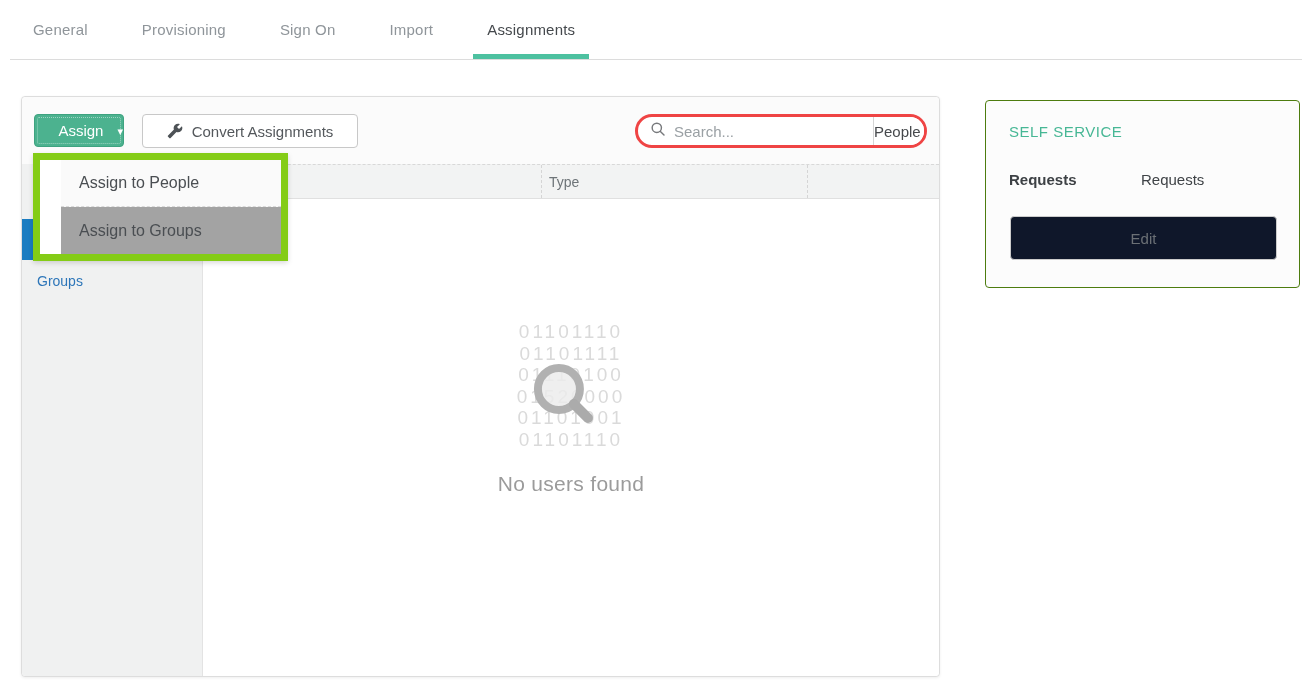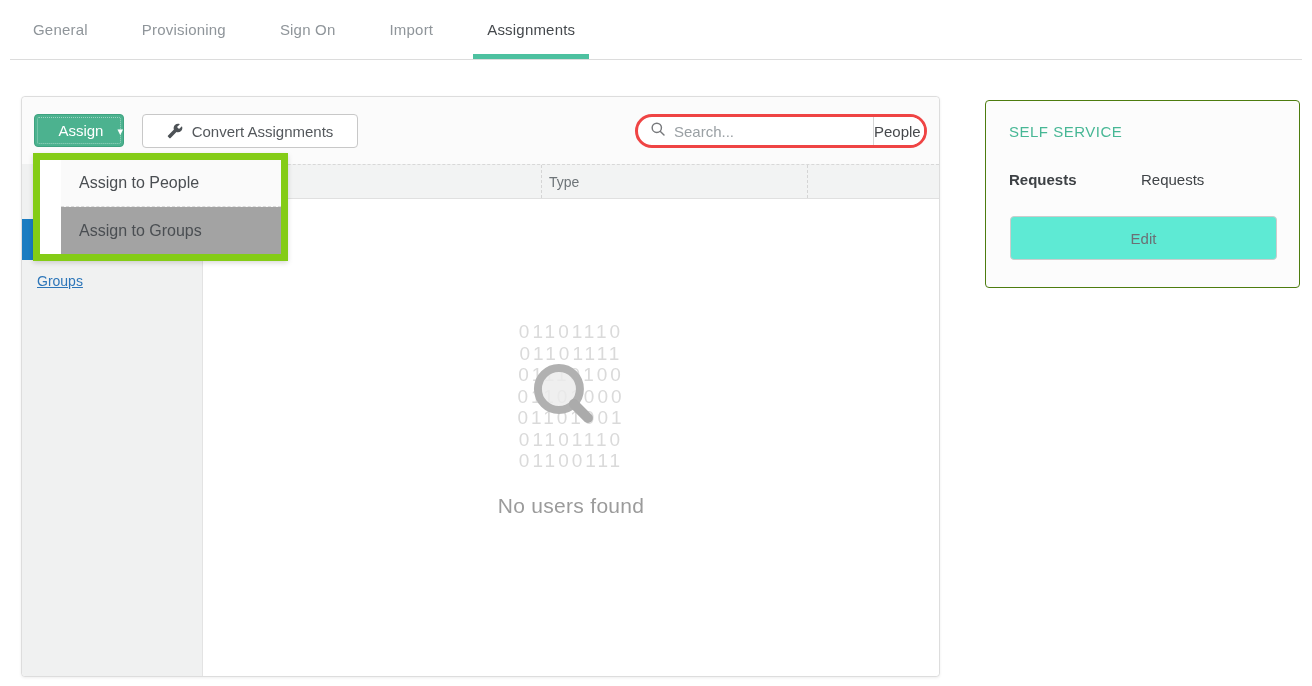--- a/index.html
+++ b/index.html
@@ -59,21 +59,21 @@
          border-top:1px dashed #d8d8d8;border-bottom:1px solid #e0e0e0;}
   .th-type{position:absolute;left:346px;top:0;height:100%;display:flex;align-items:center;
          font-size:14px;color:#6e7478;}
   .col-div{position:absolute;top:0;bottom:0;border-left:1px dashed #d5d5d5;}
   .col-div.c1{left:338px;}
   .col-div.c2{left:604px;}
 
   
   .side-tabs{position:absolute;left:0;top:67px;bottom:0;width:181px;background:var(--sidebar-bg);
          border-right:1px solid #e3e3e3;border-radius:0 0 0 4px;}
-  .side-item{height:41px;display:flex;align-items:center;padding-left:15px;font-size:14px;cursor:pointer;text-decoration:underline;}
+  .side-item{height:41px;display:flex;align-items:center;padding-left:15px;font-size:14px;cursor:pointer;}
   .side-item.selected{background:var(--selected-blue);color:#fff;margin-top:55px;}
   .side-item.link{color:var(--link-blue);}
 
   
   .content{position:absolute;left:181px;right:0;top:102px;bottom:0;background:#fff;border-radius:0 0 4px 0;}
   .empty{position:absolute;left:0;right:0;top:0;text-align:center;}
   .binary{margin-top:122px;font-size:19px;line-height:21.5px;letter-spacing:3px;color:var(--binary-gray);}
   .empty-mag{position:absolute;left:50%;top:158px;transform:translateX(-58%);}
   .no-results{margin-top:22px;font-size:21px;color:var(--muted-gray);letter-spacing:.3px;}
 
@@ -84,21 +84,21 @@
         color:#4a4e52;cursor:pointer;background:#a3a3a3;}
   .menu-item.hover{background:#fafafa;border-bottom:1px dashed #d9d9d9;}
 
   
   .self-panel{position:absolute;left:985px;top:100px;width:315px;height:188px;background:#fcfcfc;
         border:1px solid #4d7c0f;border-radius:4px;}
   .self-title{position:absolute;left:23px;top:22px;font-size:15px;color:#47B795;letter-spacing:.5px;
         font-weight:500;}
   .self-row-label{position:absolute;left:23px;top:70px;font-size:15px;font-weight:bold;color:#3d4145;}
   .self-row-value{position:absolute;left:155px;top:70px;font-size:15px;color:#3f4347;}
-  .btn-edit{position:absolute;left:24px;top:115px;width:267px;height:44px;background:#5eead4;
+  .btn-edit{position:absolute;left:24px;top:115px;width:267px;height:44px;background:#0f172a;
         border:1px solid #ccc;border-radius:4px;font-size:15px;color:#6b7075;font-family:inherit;cursor:pointer;}
 </style>
 </head>
 <body>
 
 <div class="stage">
 
   <div class="tabbar">
     <div class="tab">General</div>
     <div class="tab">Provisioning</div>
@@ -152,24 +152,23 @@
       <div class="side-item selected">People</div>
       <div class="side-item link">Groups</div>
     </div>
 
     <div class="content">
       <div class="empty">
         <div class="binary">
           <div>01101110</div>
           <div>01101111</div>
           <div>01110100</div>
-          <div>01101000</div>
+          <div>01520000</div>
           <div>01101001</div>
           <div>01101110</div>
-          <div>01100111</div>
         </div>
         <div class="empty-mag">
           <svg width="76" height="76" viewBox="0 0 76 76">
             <circle cx="32" cy="32" r="21" fill="#ECECEC" fill-opacity="0.82" stroke="#B1B1B1" stroke-width="8"></circle>
             <line x1="47" y1="47" x2="61" y2="61" stroke="#ABABAB" stroke-width="10" stroke-linecap="round"></line>
           </svg>
         </div>
         <div class="no-results">No users found</div>
       </div>
     </div>

